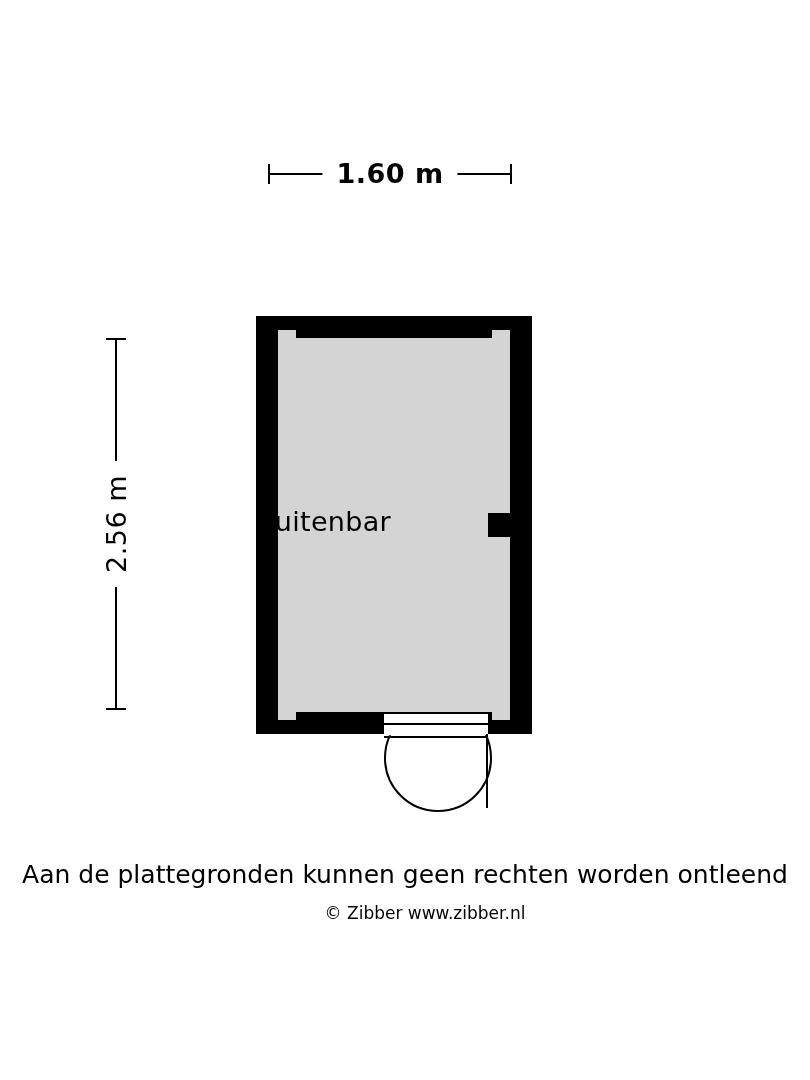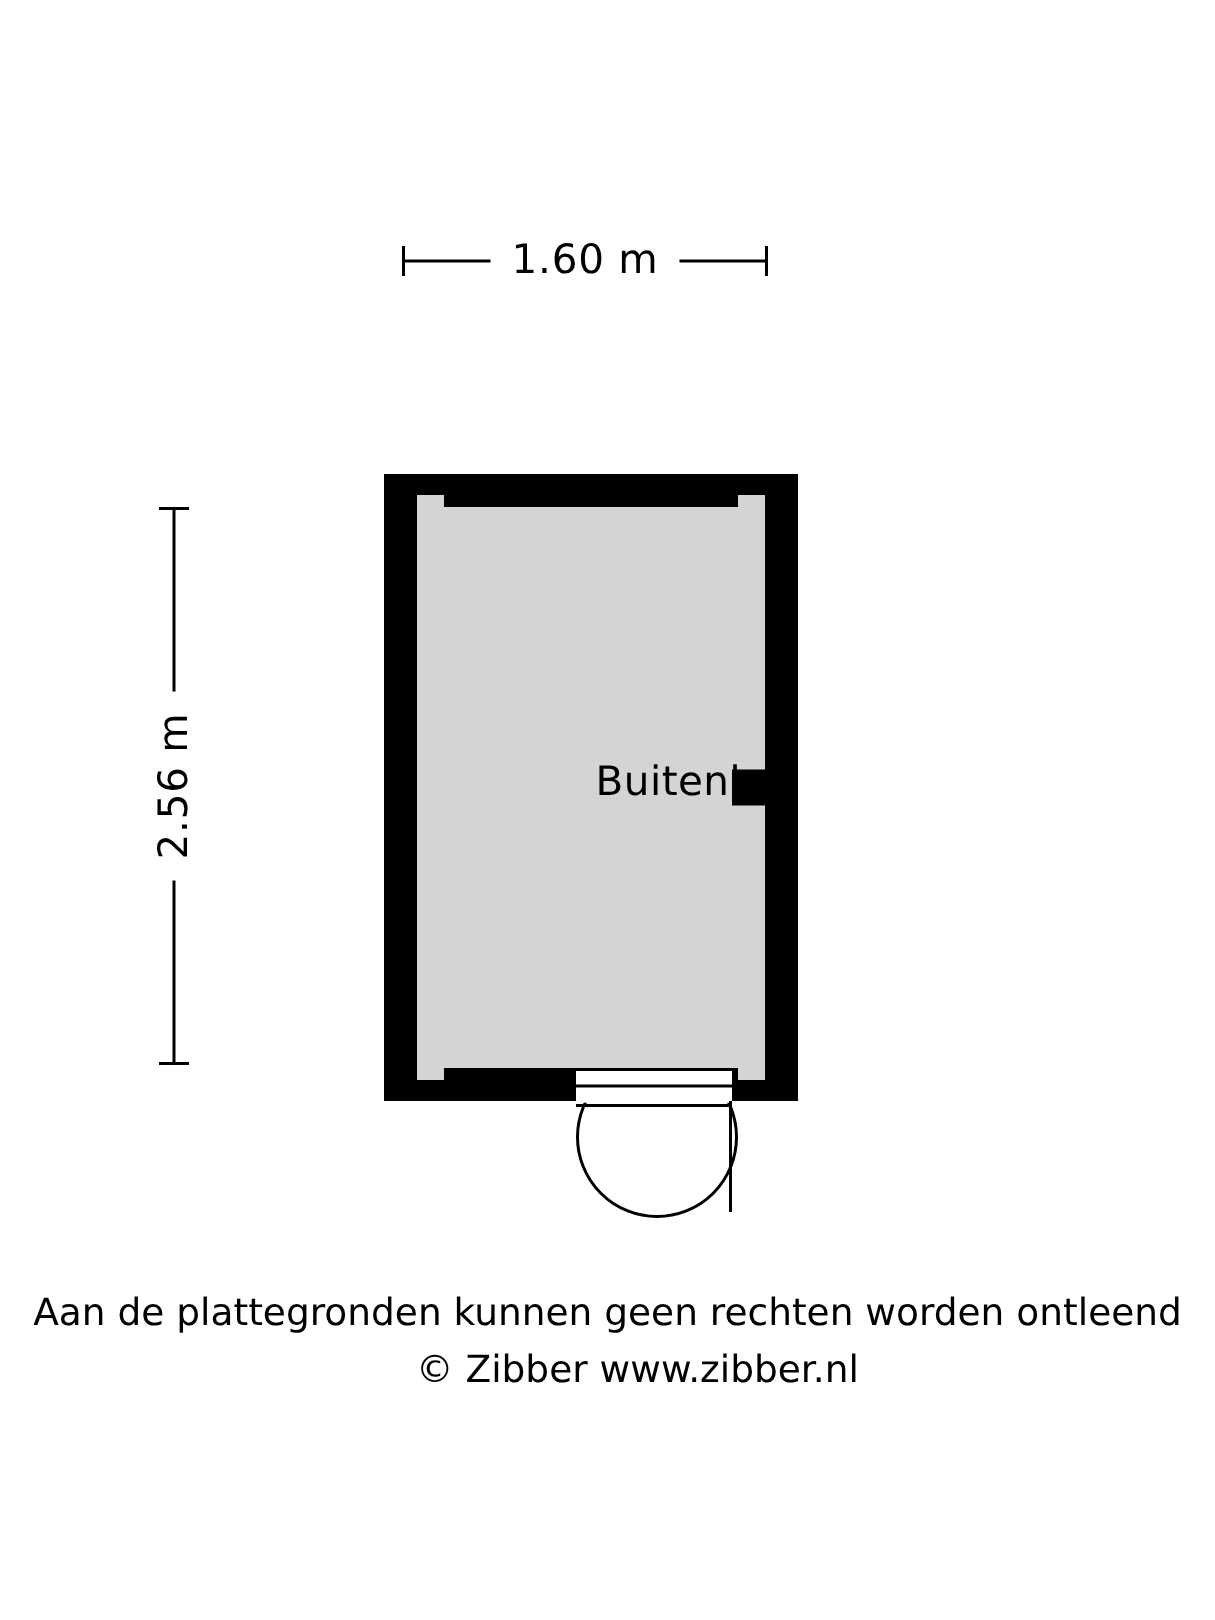--- a/index.html
+++ b/index.html
@@ -53,20 +53,21 @@
     left: 50%;
     top: 0;
     transform: translateX(-50%);
     background: #ffffff;
     padding: 0 14px;
     font-size: 27px;
     line-height: 44px;
     color: #000;
     white-space: nowrap;
     letter-spacing: 0.5px;
+    font-weight: bold;
   }
 
   
   .dim-left {
     position: absolute;
     left: 92px;
     top: 338px;
     width: 48px;
     height: 372px;
   }
@@ -194,41 +195,41 @@
     height: 74px;
     background: #000;
   }
 
   
   .room-label {
     position: absolute;
     left: 256px;
     top: 506px;
     width: 276px;
-    text-align: right;
+    text-align: left;
     font-size: 27px;
     color: #000;
     letter-spacing: 0.3px;
   }
 
   
   .footer {
     position: absolute;
     left: 0;
     top: 856px;
     width: 810px;
     text-align: center;
   }
   .footer .line1 {
     font-size: 25px;
     line-height: 38px;
     color: #000000;
   }
   .footer .line2 {
-    font-size: 25px;
+    font-size: 17px;
     line-height: 38px;
     color: #000;
     padding-left: 40px;
   }
 </style>
 </head>
 <body>
 
 <div class="stage">
 

